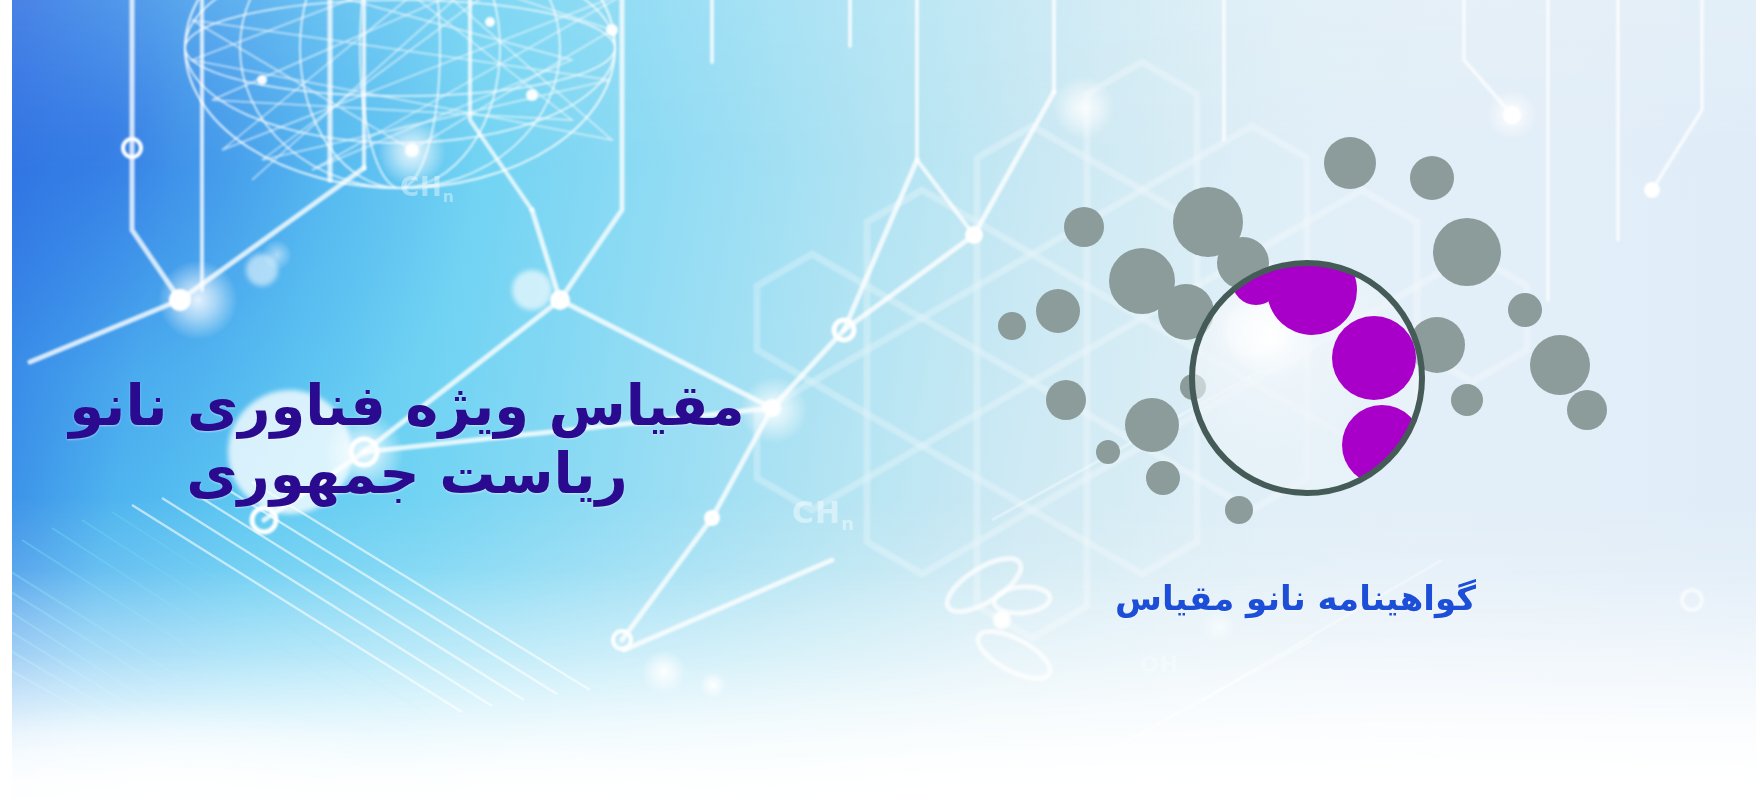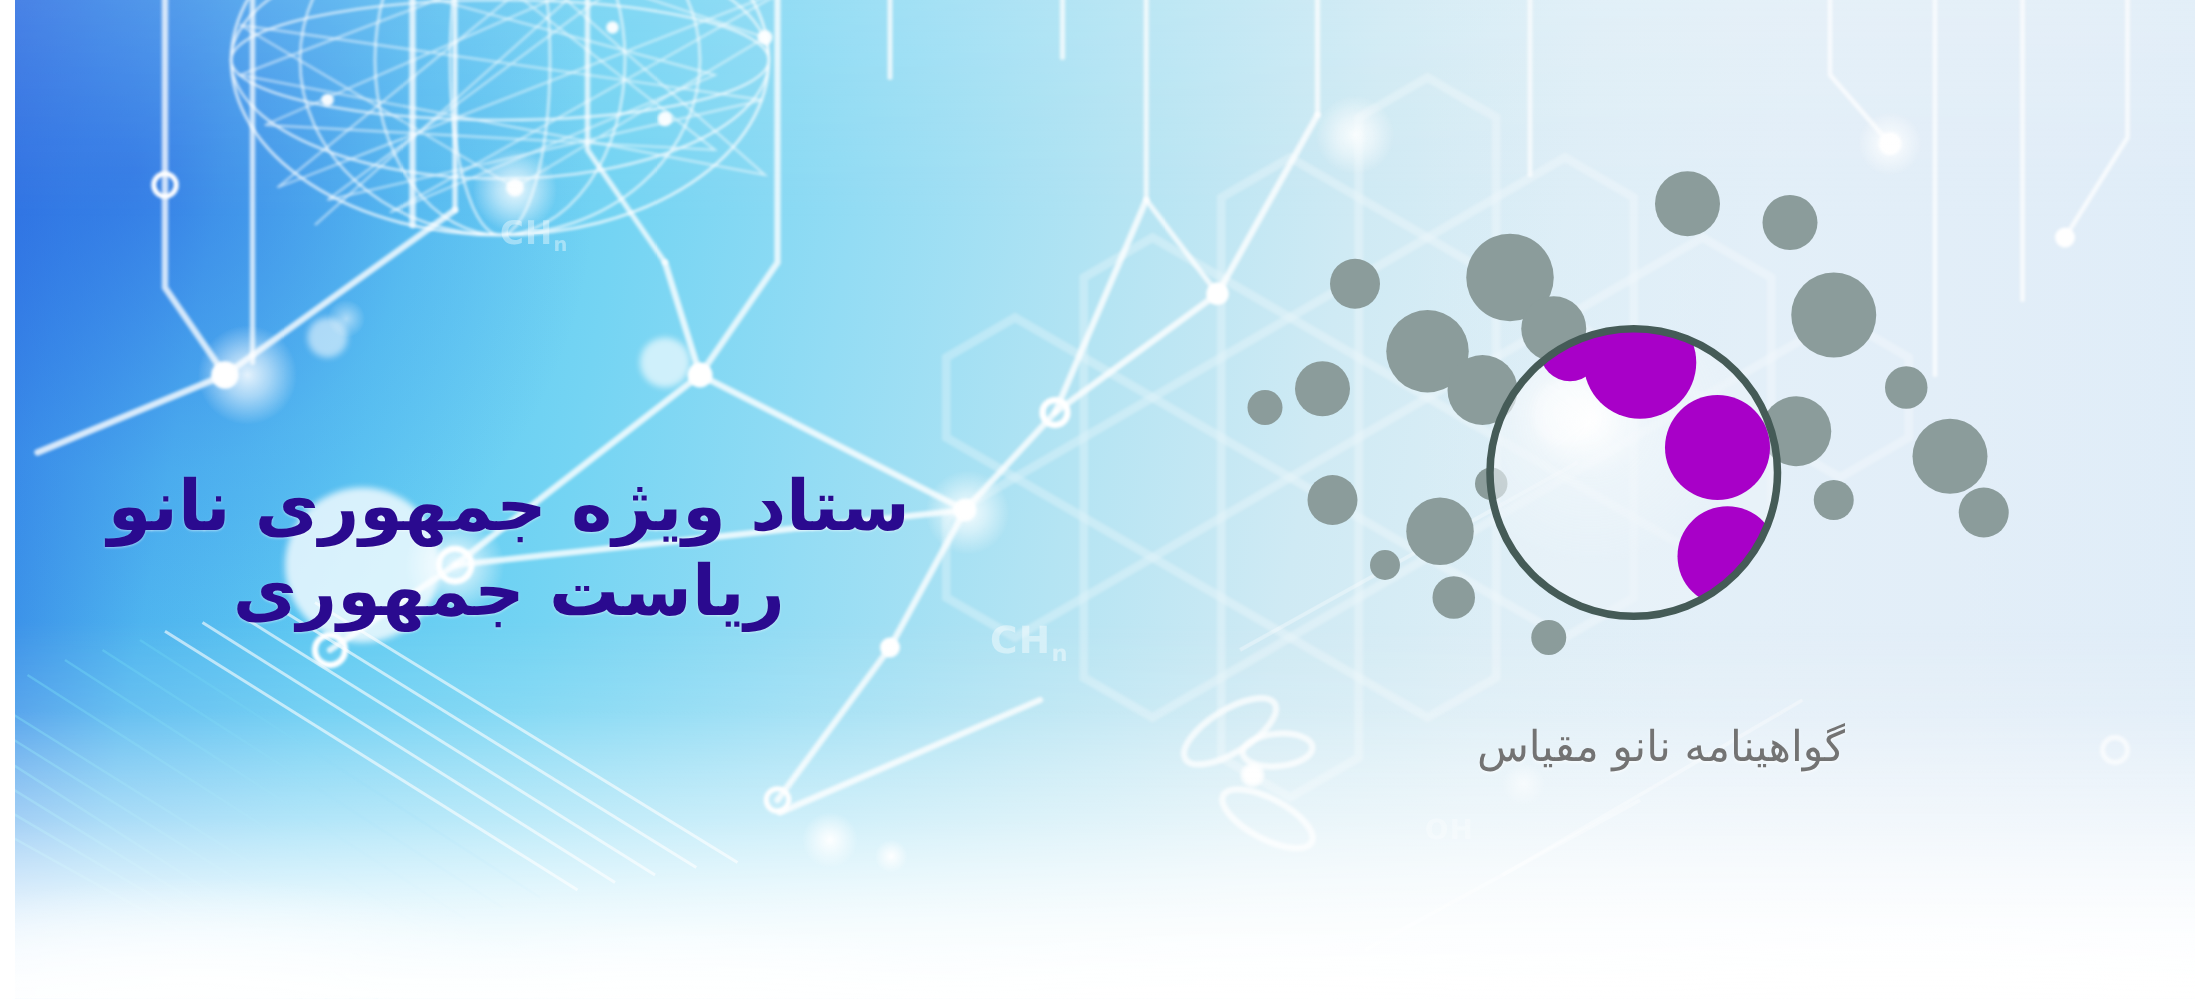--- a/index.html
+++ b/index.html
@@ -72,22 +72,22 @@
     font-size:56px;
     line-height:1.22;
     letter-spacing:0px;
     text-shadow:0 1px 2px rgba(255,255,255,.45);
     white-space:nowrap;
   }
   .title-line.l2{font-size:56px;}
   .cert-label{
     position:absolute;right:292px;top:578px;
     direction:rtl;
-    color:#737373;
-    font-weight:normal;
+    color:#1d4ed8;
+    font-weight:bold;
     font-size:34px;
     white-space:nowrap;
     text-shadow:0 1px 2px rgba(255,255,255,.5);
     z-index:7;
   }
   .chem-label{
     position:absolute;
     color:rgba(255,255,255,.72);
     font-weight:bold;
     letter-spacing:1px;
@@ -329,19 +329,19 @@
   </svg>
 
   <div class="snow"></div>
   <div class="bg-vert"></div>
   <div class="bokeh" style="left:630px;top:650px;width:44px;height:44px;"></div>
   <div class="bokeh" style="left:688px;top:672px;width:26px;height:26px;"></div>
   <div class="bokeh" style="left:1190px;top:610px;width:34px;height:34px;opacity:.6;"></div>
   <div class="bokeh" style="left:250px;top:240px;width:30px;height:30px;opacity:.55;"></div>
 
   <div class="title-block">
-    <div class="title-line l1">ستاد ویژه جمهوری نانو</div>
+    <div class="title-line l1">مقیاس ویژه فناوری نانو</div>
     <div class="title-line l2">ریاست جمهوری</div>
   </div>
 
   <div class="cert-label">گواهینامه نانو مقیاس</div>
 
 </div>
 
 </body></html>

